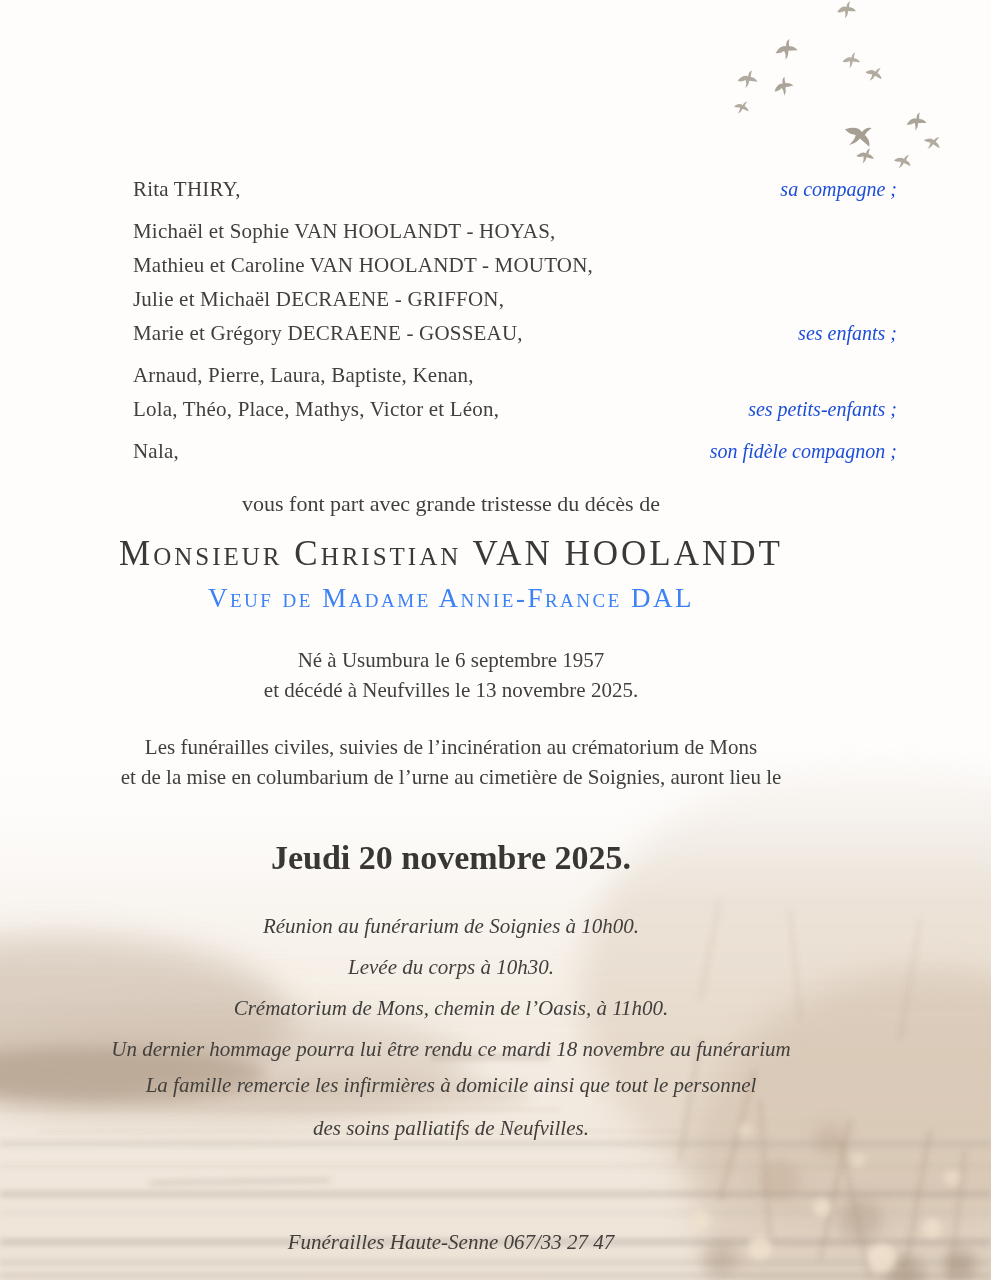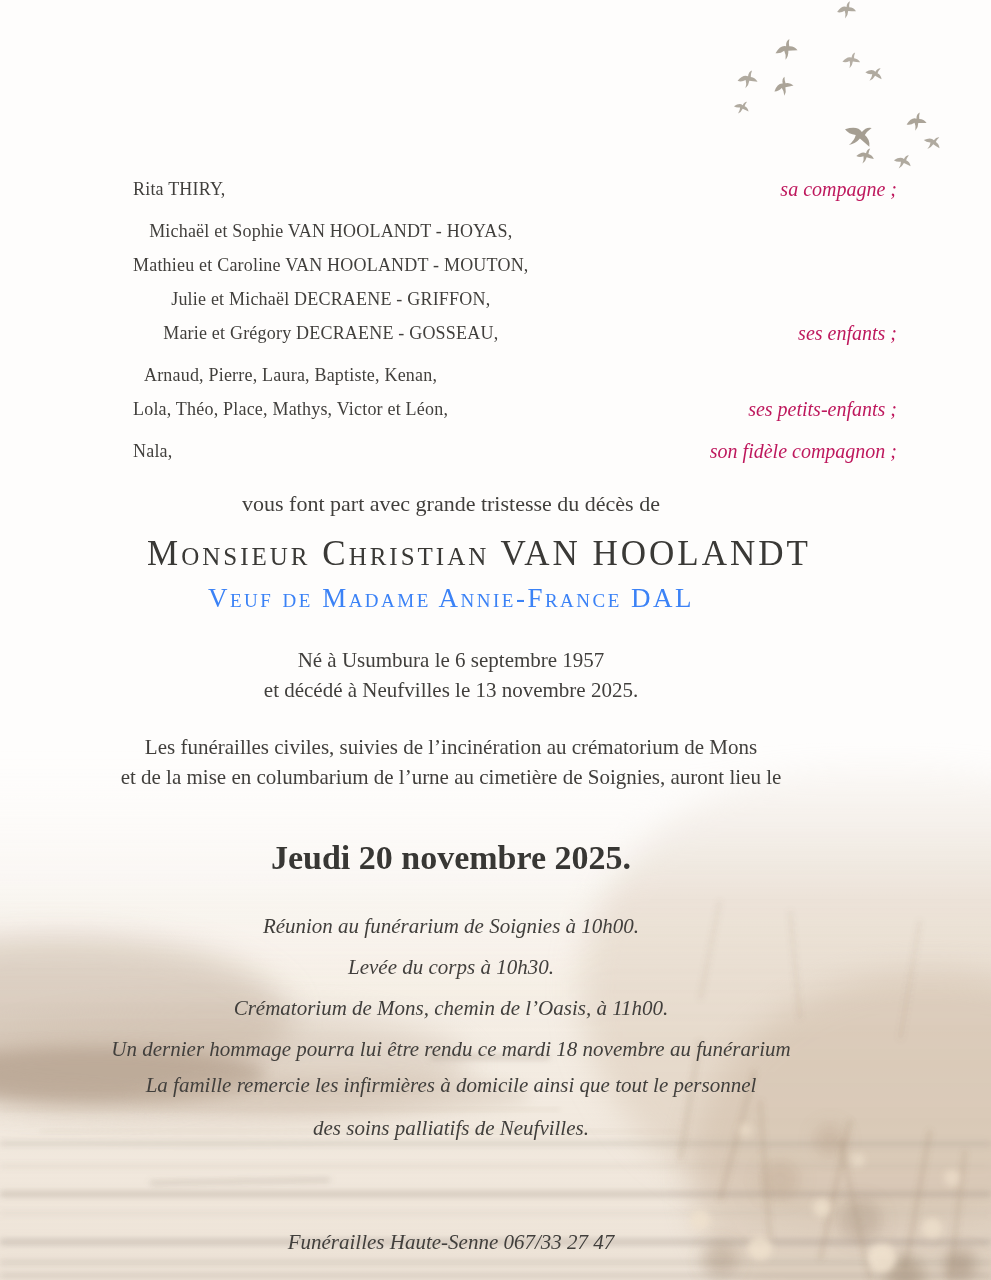--- a/index.html
+++ b/index.html
@@ -11,26 +11,26 @@
     font-family:"Liberation Serif","DejaVu Serif",serif;
     color:#413f3c;
   }
   
   .bg-svg{position:absolute;left:0;bottom:0;z-index:0;display:block;}
   .birds-svg{position:absolute;top:0;right:0;z-index:1;display:block;}
   
   .layer{position:absolute;z-index:2;}
   .names-block{top:172px;left:133px;right:94px;}
   .family-group{display:flex;justify-content:space-between;align-items:flex-end;margin-bottom:8px;}
-  .family-names{font-size:18px;line-height:34px;letter-spacing:.2px;text-align:center;}
+  .family-names{font-size:21px;line-height:34px;letter-spacing:.2px;}
   .family-names div{white-space:nowrap;}
-  .relation{font-style:italic;font-size:20px;line-height:34px;color:#be185d;white-space:nowrap;}
+  .relation{font-style:italic;font-size:20px;line-height:34px;color:#1d4ed8;white-space:nowrap;}
   .centered{left:0;width:902px;text-align:center;}
   .intro{top:491px;font-size:22px;}
-  .deceased-title{top:534px;font-size:35px;font-variant:small-caps;letter-spacing:3px;color:#3a3936;margin-left:28px;}
+  .deceased-title{top:534px;font-size:35px;font-variant:small-caps;letter-spacing:3px;color:#3a3936;}
   .deceased-subtitle{top:583px;font-size:27px;font-variant:small-caps;letter-spacing:2.5px;color:#3b82f6;}
   .birth-block{top:645px;font-size:21px;line-height:30px;}
   .funeral-para{top:732px;font-size:21px;line-height:30px;}
   .funeral-date{top:839px;font-size:34px;font-weight:bold;color:#38373466;color:#383734;}
   .schedule{top:906px;font-style:italic;font-size:21px;line-height:41px;}
   .thanks{top:1064px;font-style:italic;font-size:21px;line-height:43px;}
   .footer-line{top:1230px;font-style:italic;font-size:21px;}
 </style>
 </head>
 <body>

